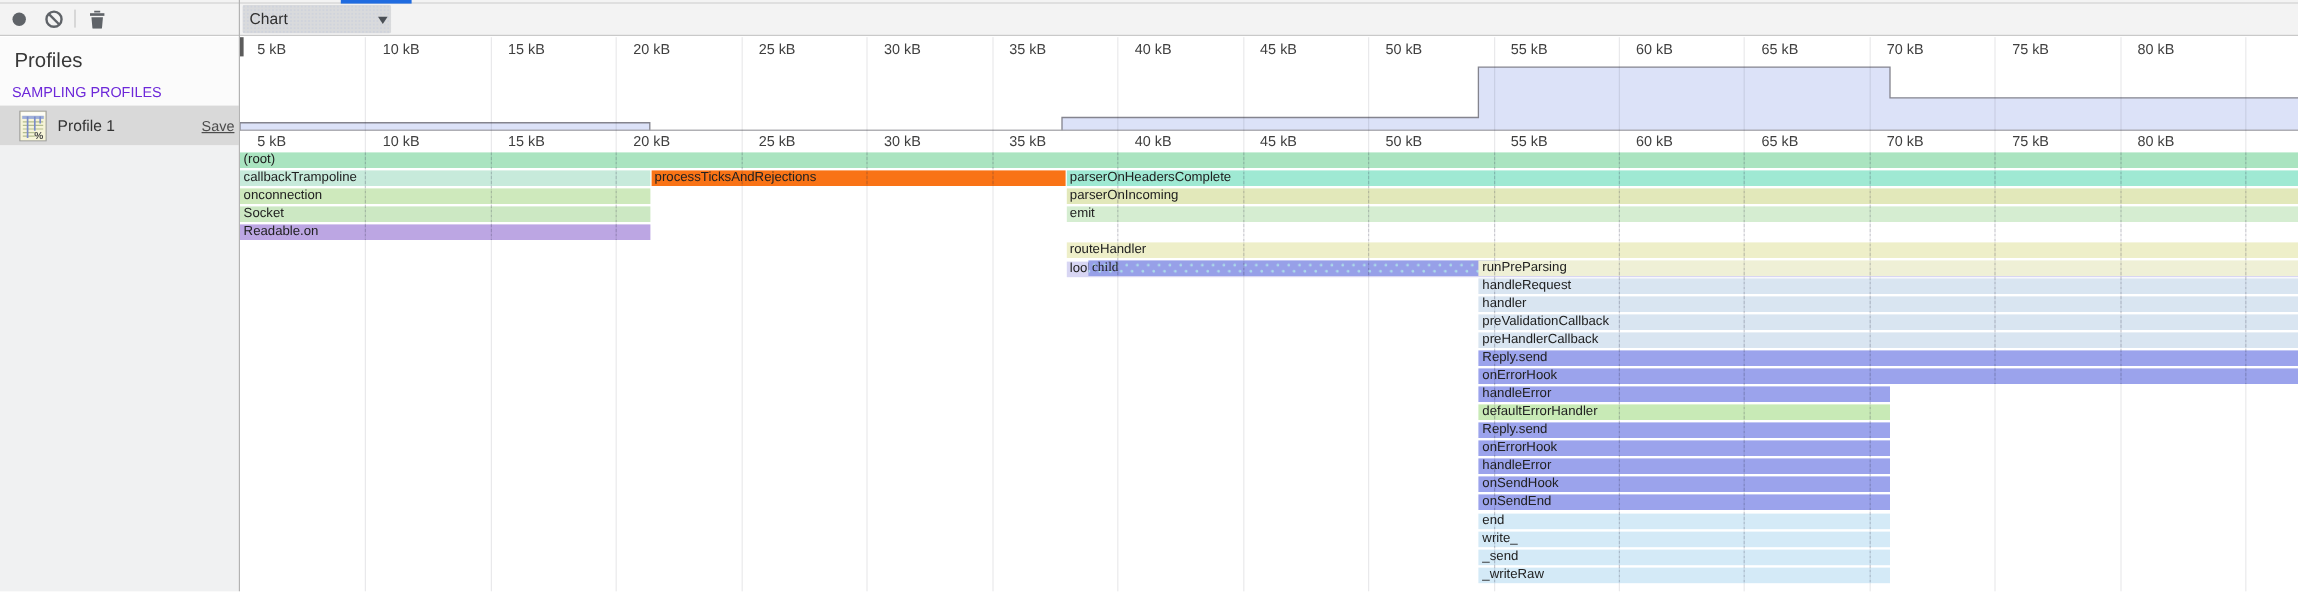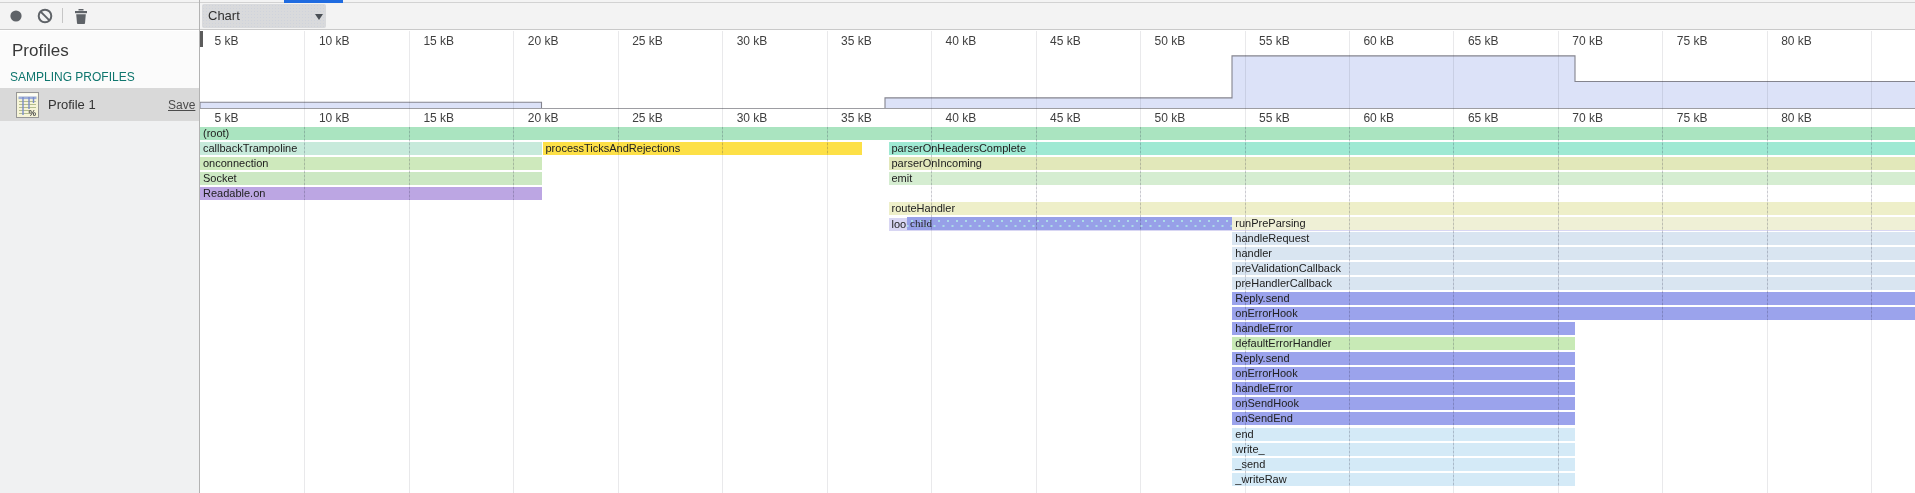--- a/index.html
+++ b/index.html
@@ -9,21 +9,21 @@
 #topbar { position:absolute; left:0; top:0; width:1915px; height:30px; background:#f3f3f3; border-bottom:1px solid #c9c9c9; }
 #topline { position:absolute; left:0; top:2px; width:1915px; height:1px; background:#d2d2d2; }
 #bluetab { position:absolute; left:284px; top:0; width:59px; height:2.5px; background:#1f6be0; }
 #sep1 { position:absolute; left:62px; top:8px; width:1px; height:15px; background:#c6c6c6; }
 
 #sidebar { position:absolute; left:0; top:31px; width:199px; height:462px; background:#fbfbfb; }
 #sidebody { position:absolute; left:0; top:121px; width:199px; height:372px; background:#f0f1f2; }
 #selrow { position:absolute; left:0; top:88px; width:199px; height:33px; background:#d9d9d9; }
 #vborder { position:absolute; left:199px; top:0; width:1px; height:493px; background:#b3b3b3; }
 #profiles { position:absolute; left:12px; top:41px; font-size:17px; color:#383838; }
-#sampling { position:absolute; left:10px; top:70px; font-size:12px; color:#0f766e; }
+#sampling { position:absolute; left:10px; top:70px; font-size:12px; color:#6d28d9; }
 #pname { position:absolute; left:48px; top:97px; font-size:13px; color:#333; }
 #save { position:absolute; left:168px; top:98px; font-size:12px; color:#4c4c4c; text-decoration:underline; }
 
 #chartsel { position:absolute; left:202px; top:4px; width:124px; height:24px; background:#d9dadc; border-radius:2px;
   background-image:radial-gradient(#cfd3dc 0.6px, transparent 0.8px); background-size:3px 3px; }
 #chartsel span { position:absolute; left:6px; top:4px; font-size:13px; color:#303030; }
 #chartsel .tri { position:absolute; right:3px; top:10px; width:0; height:0; border-left:4.5px solid transparent; border-right:4.5px solid transparent; border-top:6px solid #4a4f55; }
 #overview { position:absolute; left:200px; top:31px; width:1715px; height:78px; }
 #ovline { position:absolute; left:200px; top:108.3px; width:1715px; height:1px; background:#9d9da2; }
 #handle { position:absolute; left:199.5px; top:31px; width:3px; height:16px; background:#5c5c5c; }
@@ -83,21 +83,21 @@
 <div id="vborder"></div>
 
 <svg id="overview" width="1715" height="78" viewBox="0 0 1715 78">
 <path d="M0,77.8 L0,71.3 L341.5,71.3 L341.5,77.8 L685,77.8 L685,66.9 L1032,66.9 L1032,24.9 L1375,24.9 L1375,50.5 L1715,50.5 L1715,77.8 Z" fill="#dce2f8"></path>
 <path d="M0,77.8 L0,71.3 L341.5,71.3 L341.5,77.8 M685,77.8 L685,66.9 L1032,66.9 L1032,24.9 L1375,24.9 L1375,50.5 L1715,50.5" fill="none" stroke="#84848e" stroke-width="1.1"></path>
 </svg>
 <div id="ovline"></div>
 <div id="handle"></div>
 <div class="bar" style="left:200.0px;top:126.5px;width:1715.0px;background:#aae4c0;">(root)</div>
 <div class="bar" style="left:200.0px;top:141.6px;width:341.5px;background:#c7eadb;">callbackTrampoline</div>
-<div class="bar" style="left:542.5px;top:141.6px;width:319px;background:#fde047;">processTicksAndRejections</div>
+<div class="bar" style="left:542.5px;top:141.6px;width:345.0px;background:#f97316;">processTicksAndRejections</div>
 <div class="bar" style="left:888.5px;top:141.6px;width:1026.5px;background:#9fe9d3;">parserOnHeadersComplete</div>
 <div class="bar" style="left:200.0px;top:156.6px;width:341.5px;background:#cee9bc;">onconnection</div>
 <div class="bar" style="left:888.5px;top:156.6px;width:1026.5px;background:#e2e8ba;">parserOnIncoming</div>
 <div class="bar" style="left:200.0px;top:171.7px;width:341.5px;background:#cce8c3;">Socket</div>
 <div class="bar" style="left:888.5px;top:171.7px;width:1026.5px;background:#d5edd1;">emit</div>
 <div class="bar" style="left:200.0px;top:186.7px;width:341.5px;background:#bca6e3;">Readable.on</div>
 <div class="bar" style="left:888.5px;top:186.7px;width:1026.5px;background:#d8d6f3;margin-top:31px;">lookup</div>
 <div class="bar" style="left:888.5px;top:201.8px;width:1026.5px;background:#eeefc9;">routeHandler</div>
 <div class="bar" style="left:907px;top:216.8px;width:342.5px;background-color:#97a0e8;background-image:radial-gradient(circle at 4px 4px, #acdbe9 1px, transparent 1.4px),radial-gradient(circle at 4px 9px, #acdbe9 1px, transparent 1.4px);background-size:9px 13px,9px 13px;background-position:46px 0,50.5px 0;background-repeat:repeat;font-family:Liberation Serif, serif;">child</div>
 <div class="bar" style="left:1232.3px;top:216.8px;width:682.7px;background:#eff0d6;">runPreParsing</div>

